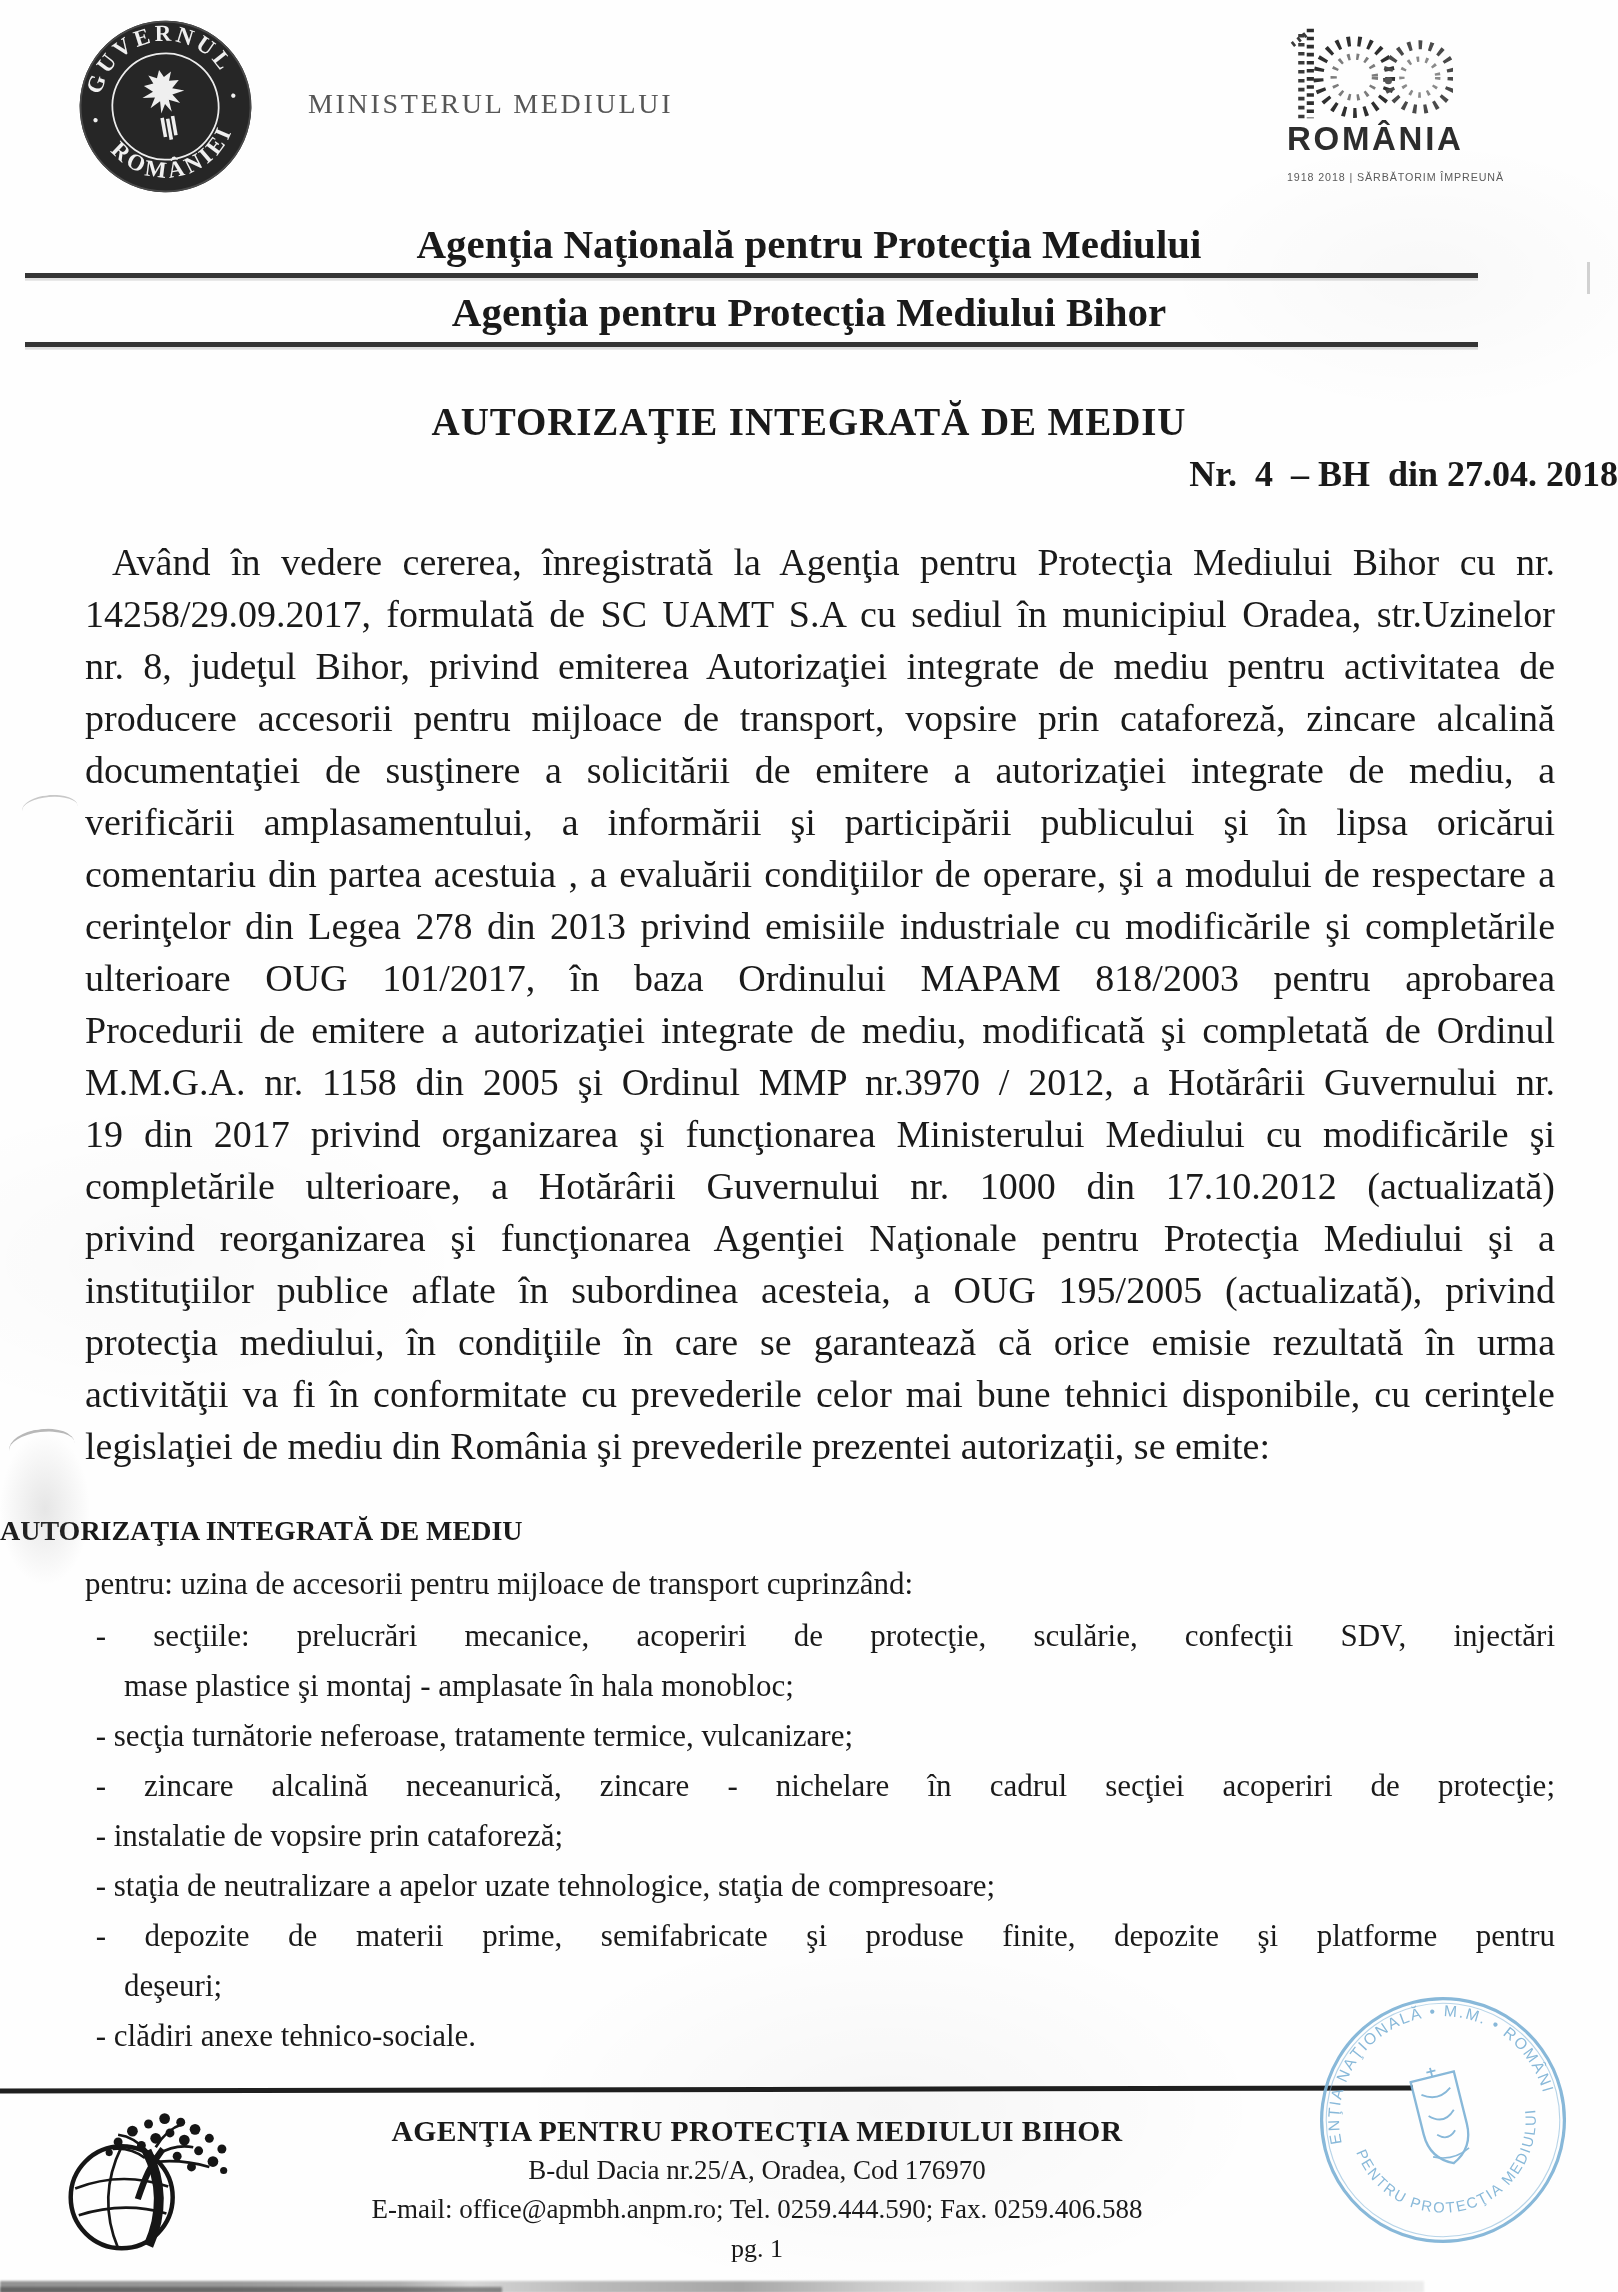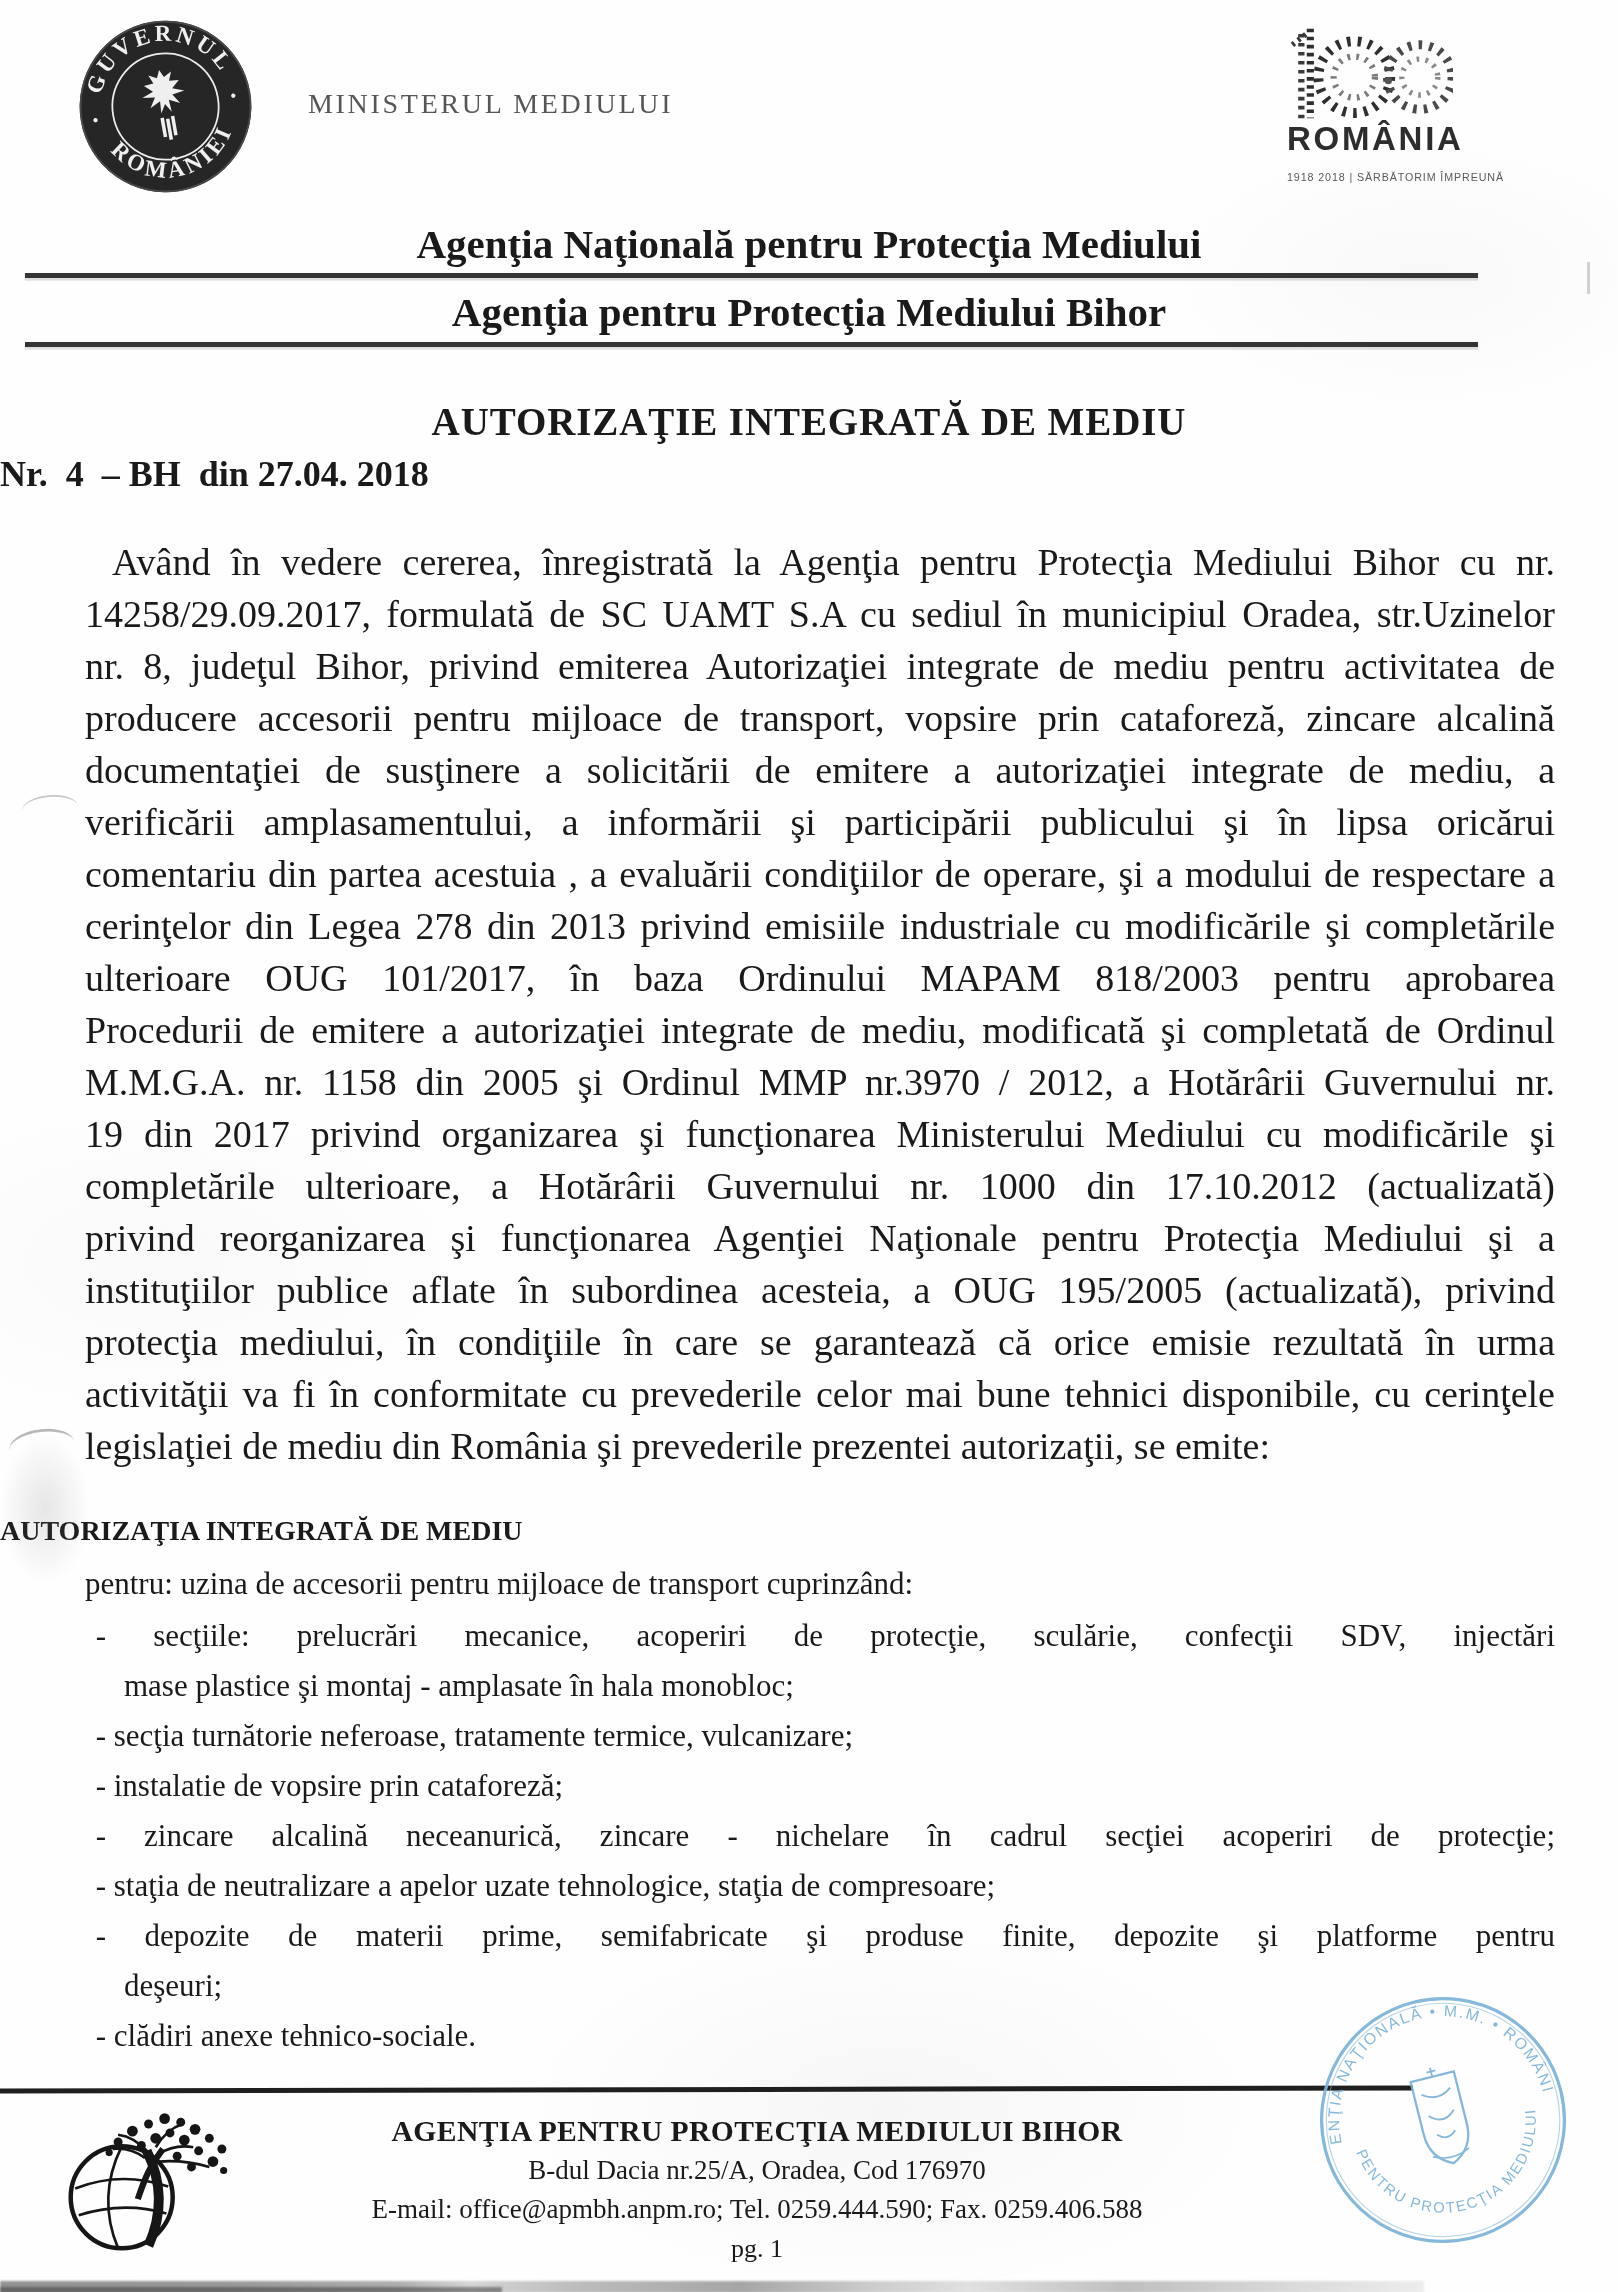--- a/index.html
+++ b/index.html
@@ -29,21 +29,21 @@
   .centenary .c-tagline{font-size:10.7px; color:#5a5a5a; letter-spacing:0.9px; margin-top:13px; white-space:nowrap;}
 
   
   .agency1{position:absolute; top:220px; left:0; width:100%; text-align:center; font-weight:bold; font-size:41px;}
   .agency2{position:absolute; top:288px; left:0; width:100%; text-align:center; font-weight:bold; font-size:41px;}
   .rule{position:absolute; left:25px; width:1453px; height:4.5px; background:#353535; box-shadow:0 2.7px 0 rgba(0,0,0,.12);}
   .rule1{top:273px;} .rule2{top:342px;}
 
   
   .doc-title1{position:absolute; top:399px; left:0; width:100%; text-align:center; font-weight:bold; font-size:39px; letter-spacing:0.9px;}
-  .doc-title2{position:absolute; top:453px; left:0; width:100%; text-align:left; font-weight:bold; font-size:36px; white-space:pre;}
+  .doc-title2{position:absolute; top:453px; left:0; width:100%; text-align:right; font-weight:bold; font-size:36px; white-space:pre;}
 
   
   .para{position:absolute; top:536px; left:85px; right:63px; font-size:38px;}
   .para .bline{height:52px; line-height:52px;}
   .h2{position:absolute; top:1515px; left:0; width:100%; text-align:left; font-weight:bold; font-size:28px;}
   .pentru{position:absolute; top:1558px; left:85px; right:63px; font-size:31px;}
   .pentru .bline{height:52px; line-height:52px;}
   .list{position:absolute; top:1611px; left:85px; right:63px; font-size:31px;}
   .list .bline{height:50px; line-height:50px;}
   .bline{white-space:normal; overflow:visible;}
@@ -150,22 +150,22 @@
   <div class="h2">AUTORIZAŢIA INTEGRATĂ DE MEDIU</div>
 
   <div class="pentru">
       <div class="bline"><b>pentru</b><span>: uzina de accesorii pentru mijloace de transport cuprinzând:</span></div>
     </div>
 
   <div class="list">
       <div class="bline j ind2"><span>- secţiile: prelucrări mecanice, acoperiri de protecţie, sculărie, confecţii SDV, injectări</span></div>
       <div class="bline ind3"><span>mase plastice şi montaj - amplasate în hala monobloc;</span></div>
       <div class="bline ind2"><span>- secţia turnătorie neferoase, tratamente termice, vulcanizare;</span></div>
+      <div class="bline j ind2"><span>- zincare alcalină neceanurică, zincare - nichelare în cadrul secţiei acoperiri de protecţie;</span></div>
       <div class="bline ind2"><span>- instalatie de vopsire prin cataforeză;</span></div>
-      <div class="bline j ind2"><span>- zincare alcalină neceanurică, zincare - nichelare în cadrul secţiei acoperiri de protecţie;</span></div>
       <div class="bline ind2"><span>- staţia de neutralizare a apelor uzate tehnologice, staţia de compresoare;</span></div>
       <div class="bline j ind2"><span>- depozite de materii prime, semifabricate şi produse finite, depozite şi platforme pentru</span></div>
       <div class="bline ind3"><span>deşeuri;</span></div>
       <div class="bline ind2"><span>- clădiri anexe tehnico-sociale.</span></div>
     </div>
 
   <div class="f-rule"></div>
 
   <svg class="f-emblem" viewBox="0 0 210 218">
     <g fill="none" stroke="#161616">

